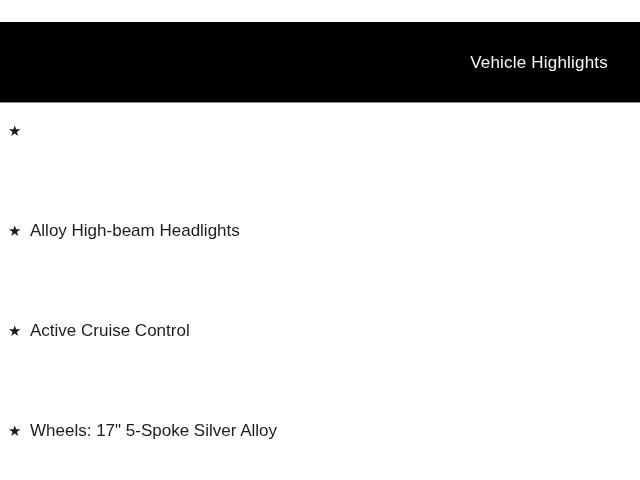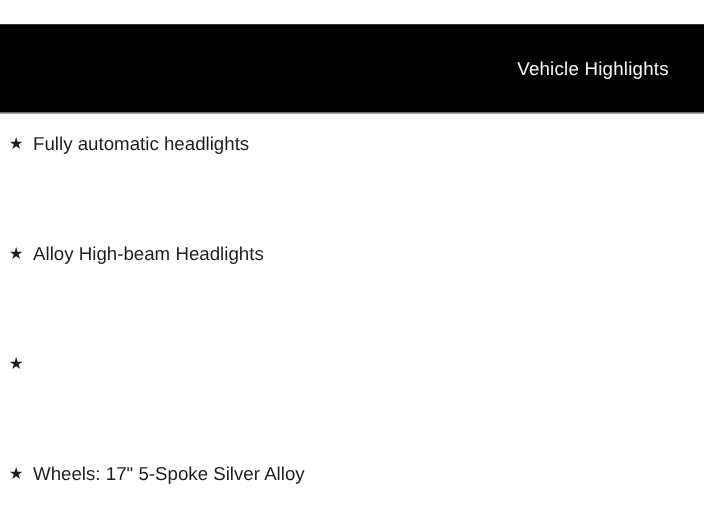--- a/index.html
+++ b/index.html
@@ -71,26 +71,26 @@
 </head>
 <body>
 
 <div class="header-bar">
   <span class="header-title">Vehicle Highlights</span>
 </div>
 
 <div class="highlights-list">
   <div class="highlight-item">
     <span class="star-bullet">★</span>
-    <span class="highlight-label">Fully automatic headlights</span>
   </div>
   <div class="highlight-item">
     <span class="star-bullet">★</span>
     <span class="highlight-label">Alloy High-beam Headlights</span>
   </div>
   <div class="highlight-item">
     <span class="star-bullet">★</span>
+    <span class="highlight-label">Active Cruise Control</span>
   </div>
   <div class="highlight-item">
     <span class="star-bullet">★</span>
     <span class="highlight-label">Wheels: 17" 5-Spoke Silver Alloy</span>
   </div>
 </div>
 
 </body></html>

